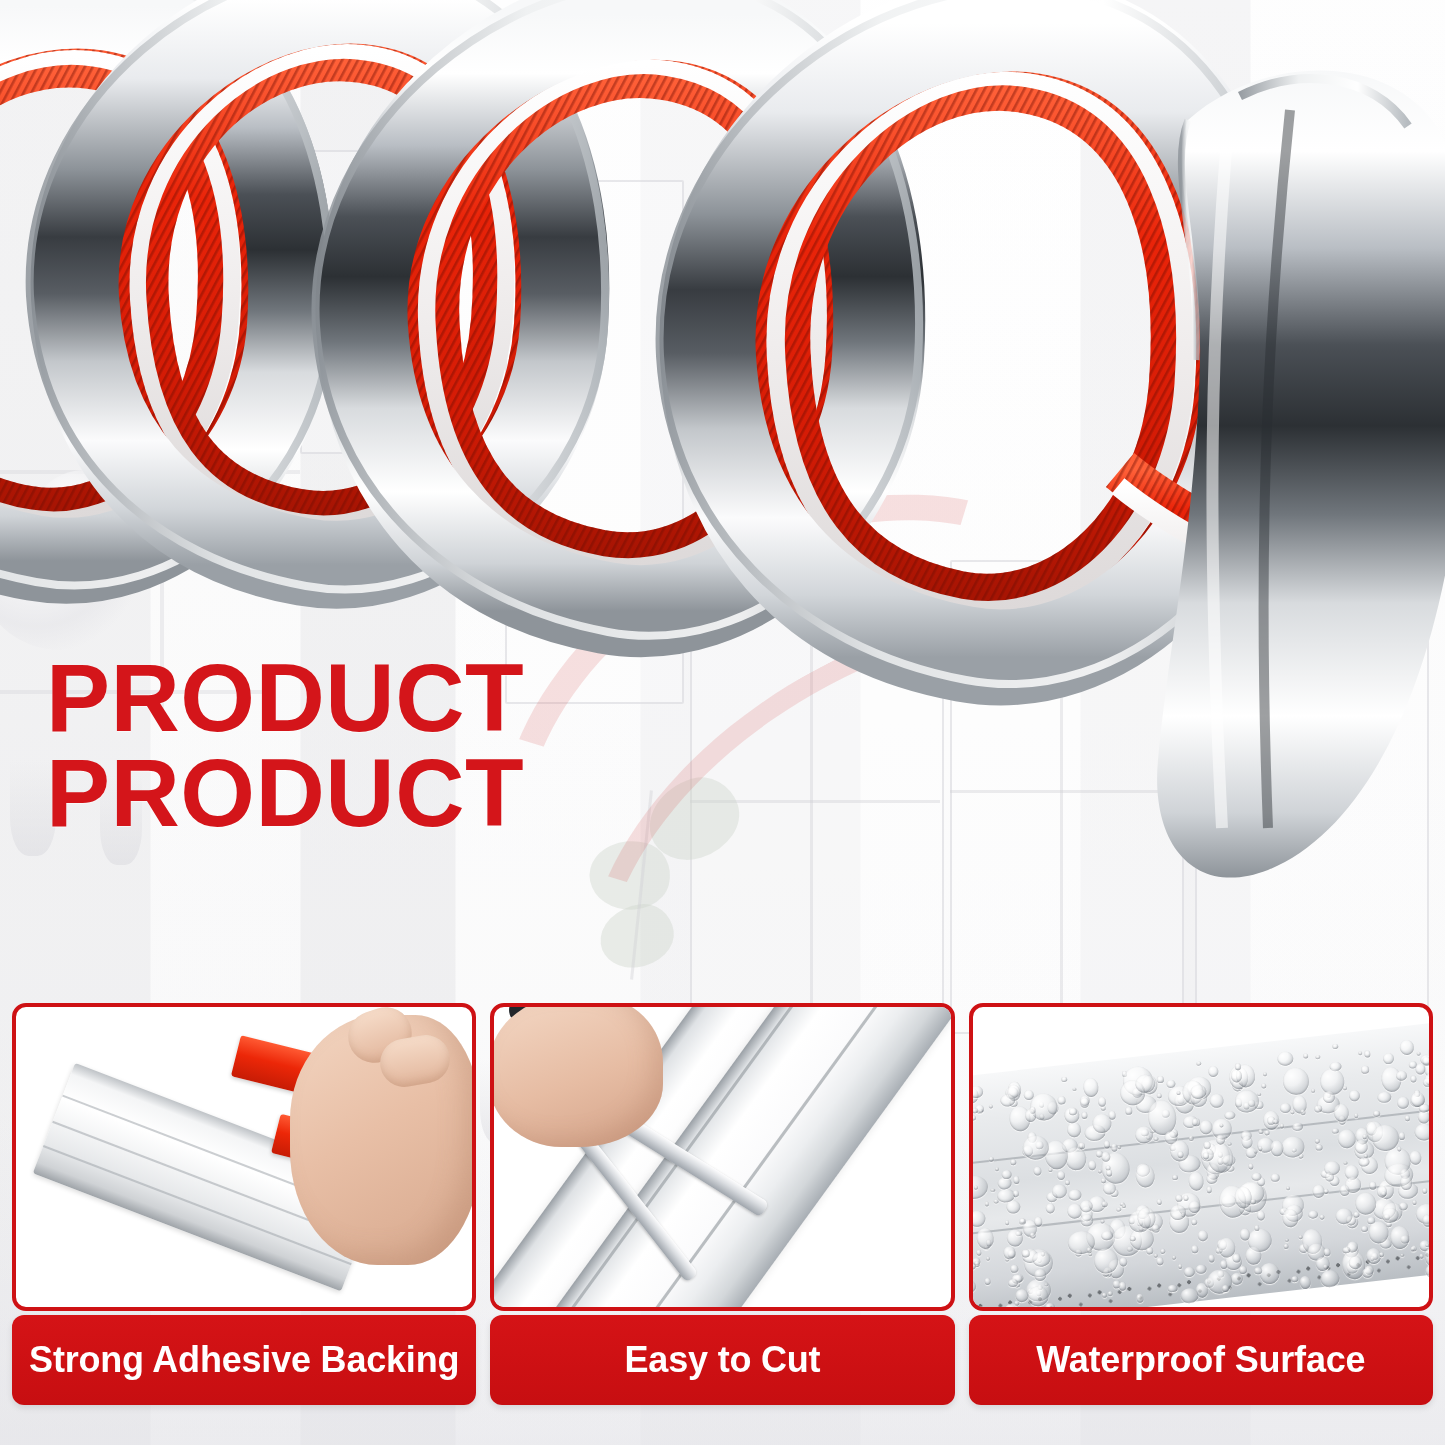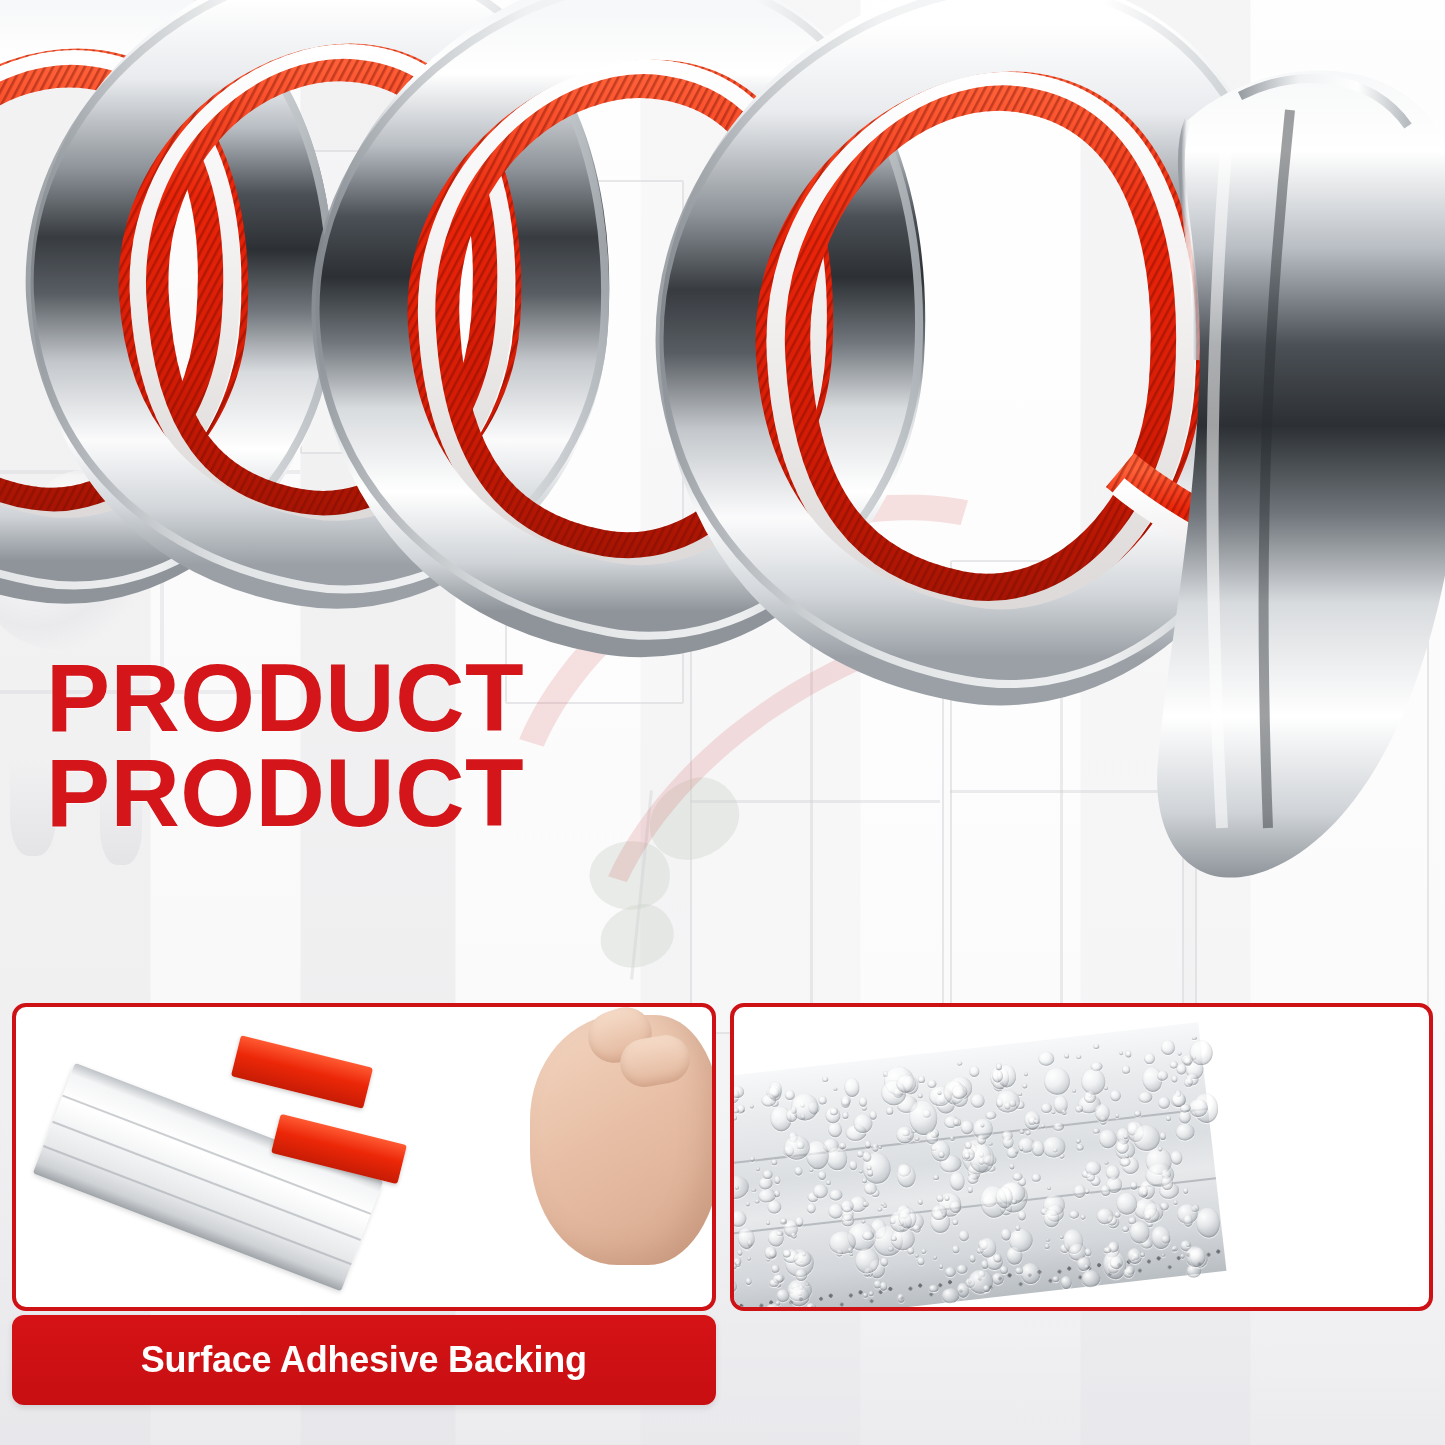--- a/index.html
+++ b/index.html
@@ -468,23 +468,38 @@
           <div class="ph1-groove" style="top:34px;"></div>
           <div class="ph1-groove" style="top:62px;"></div>
           <div class="ph1-groove" style="top:88px;"></div>
         </div>
         <div class="ph1-red" style="left:218px;top:44px;width:136px;height:42px;transform:rotate(14deg);"></div>
         <div class="ph1-red" style="left:258px;top:122px;width:130px;height:40px;transform:rotate(14deg);"></div>
         <div class="ph1-hand"></div>
         <div class="ph1-finger" style="right:60px;top:2px;width:64px;height:52px;transform:rotate(-18deg);"></div>
         <div class="ph1-finger" style="right:22px;top:30px;width:70px;height:48px;transform:rotate(-10deg);"></div>
       </div>
-      <div class="caption">Surface Adhesive Backing</div>
+      <div class="caption">Strong Adhesive Backing</div>
     </div>
 
+    <div class="feature">
+      <div class="feature-photo">
+        <div class="ph2-strip a"></div>
+        <div class="ph2-strip b"></div>
+        <div class="ph2-edge" style="left:178px;top:-118px;transform:rotate(36deg);"></div>
+        <div class="ph2-edge" style="left:284px;top:-148px;transform:rotate(36deg);"></div>
+
+        <div class="ph2-blade" style="left:52px;top:58px;width:258px;height:17px;transform:rotate(32deg);transform-origin:left center;"></div>
+        <div class="ph2-blade" style="left:52px;top:76px;width:238px;height:15px;transform:rotate(52deg);transform-origin:left center;"></div>
+        <div class="ph2-handle" style="left:8px;top:10px;width:104px;height:30px;transform:rotate(36deg);"></div>
+        <div class="ph2-handle" style="left:6px;top:40px;width:86px;height:26px;transform:rotate(52deg);"></div>
+        <div class="ph2-hand"></div>
+      </div>
+      <div class="caption">Easy to Cut</div>
+    </div>
 
     <div class="feature">
       <div class="feature-photo">
         <div class="ph3-band">
           <div class="ph3-seam" style="top:86px;"></div>
           <div class="ph3-seam" style="top:156px;"></div>
           <div class="ph3-grit"></div>
           <div id="droplets">
               <span class="drop" style="left:410.6px;top:131.9px;width:14.1px;height:15.2px;"></span>
               <span class="drop" style="left:382.5px;top:16.0px;width:5.2px;height:5.3px;"></span>
@@ -948,16 +963,17 @@
               <span class="drop" style="left:90.6px;top:162.7px;width:6.5px;height:6.5px;"></span>
               <span class="drop" style="left:156.4px;top:35.1px;width:8.2px;height:9.6px;"></span>
               <span class="drop" style="left:174.5px;top:80.2px;width:6.0px;height:7.4px;"></span>
               <span class="drop" style="left:47.8px;top:32.5px;width:6.2px;height:5.3px;"></span>
               <span class="drop" style="left:199.9px;top:150.9px;width:17.7px;height:21.5px;"></span>
               <span class="drop" style="left:77.3px;top:22.6px;width:14.9px;height:12.1px;"></span>
               <span class="drop" style="left:483.1px;top:218.5px;width:4.4px;height:3.9px;"></span>
             </div>
         </div>
       </div>
+      <div class="caption">Waterproof Surface</div>
     </div>
 
   </div>
 </div>
 
 </body></html>

